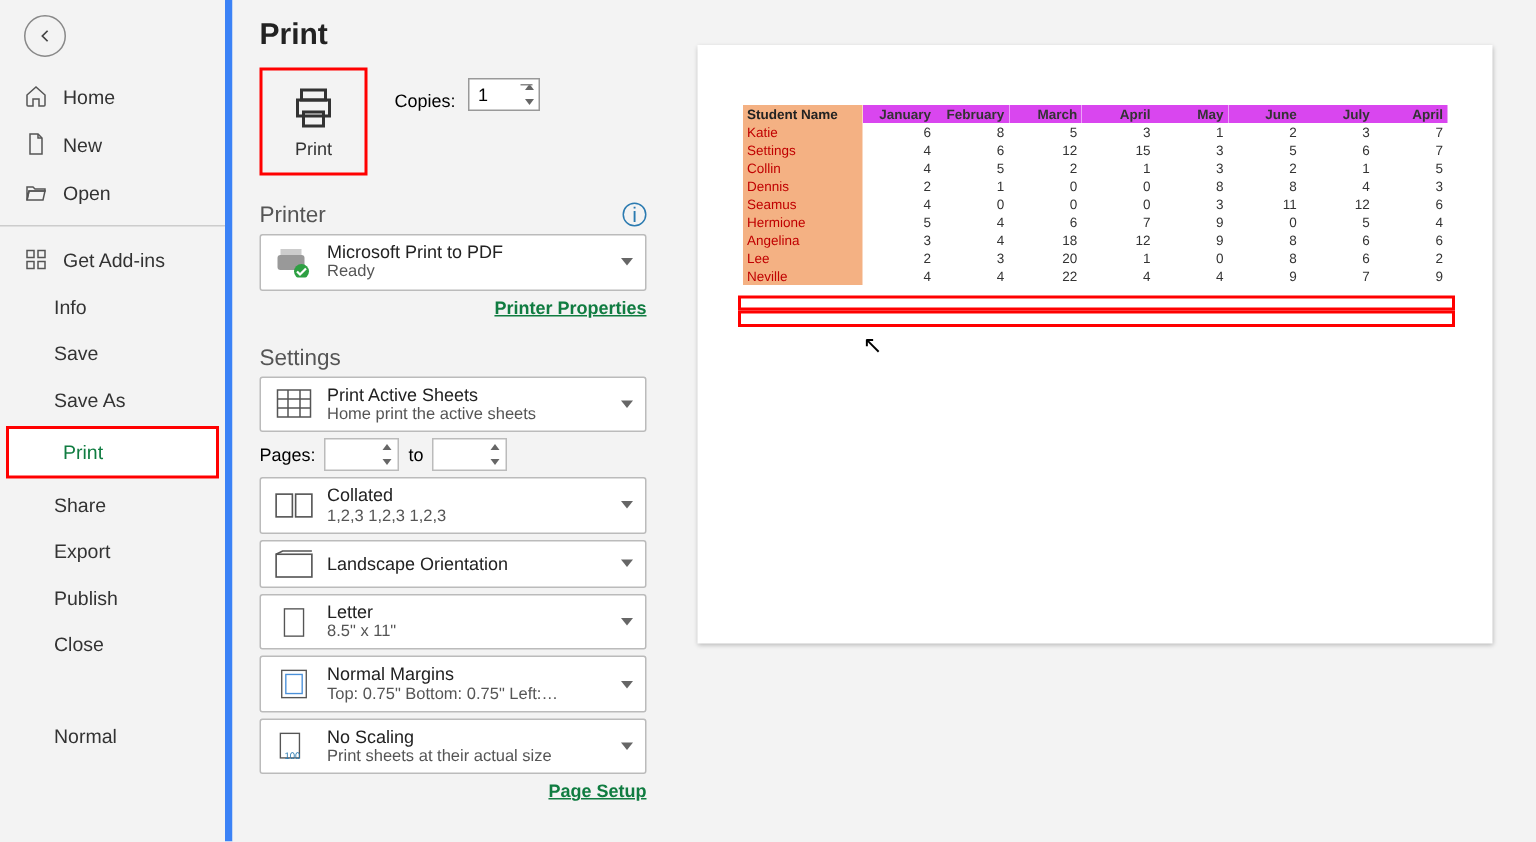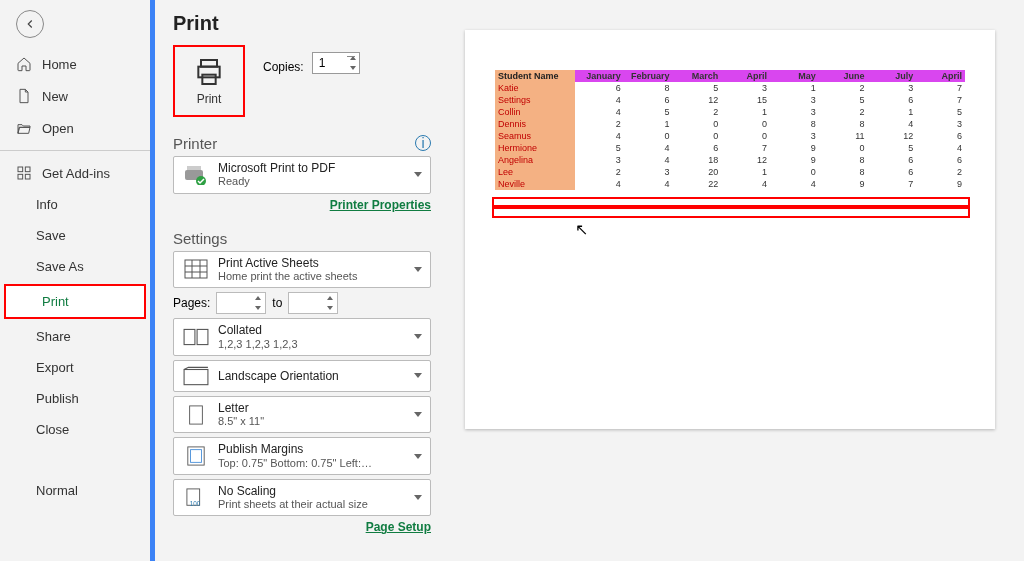--- a/index.html
+++ b/index.html
@@ -238,21 +238,21 @@
   </div>
 
   <div class="dropdown">
     <div class="dd-icon">
         <svg viewBox="0 0 20 22" fill="none" stroke="#555">
           <rect x="1" y="1" width="18" height="20"></rect>
           <rect x="4" y="4" width="12" height="14" stroke="#4a90d9"></rect>
         </svg>
       </div>
     <div class="dd-text">
-      <div class="line1">Publish Margins</div>
+      <div class="line1">Normal Margins</div>
       <div class="line2">Top: 0.75" Bottom: 0.75" Left:…</div>
     </div>
     <div class="caret"></div>
   </div>
 
   <div class="dropdown">
     <div class="dd-icon">
         <svg viewBox="0 0 22 22" fill="none" stroke="#555">
           <rect x="1" y="1" width="14" height="18"></rect>
           <text x="4" y="20" font-size="7" fill="#2a7ab0" stroke="none">100</text>

